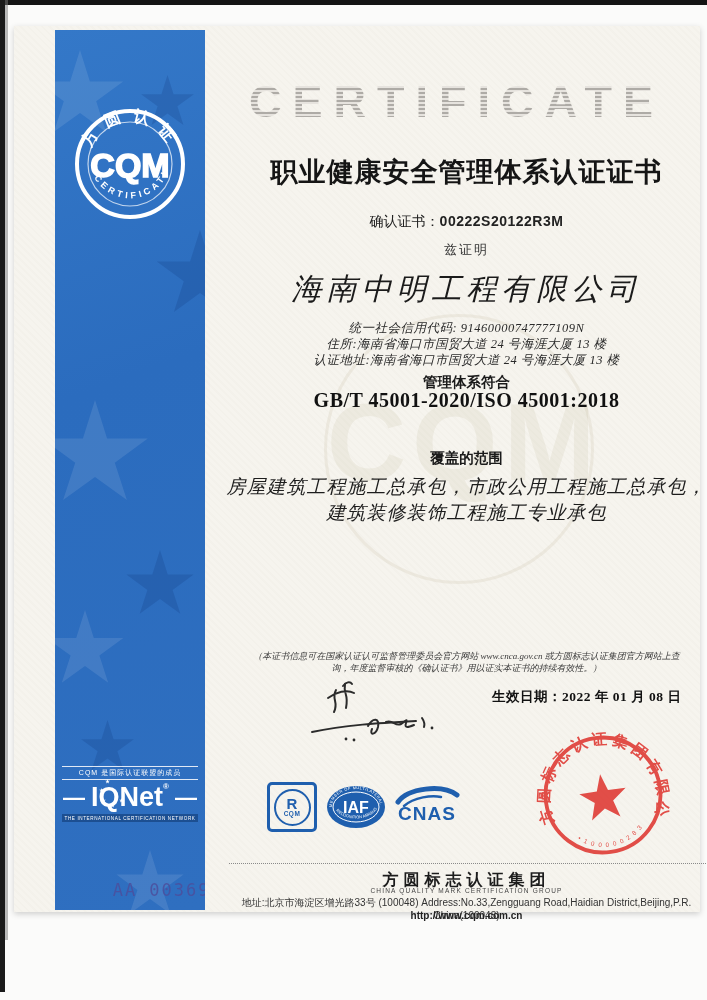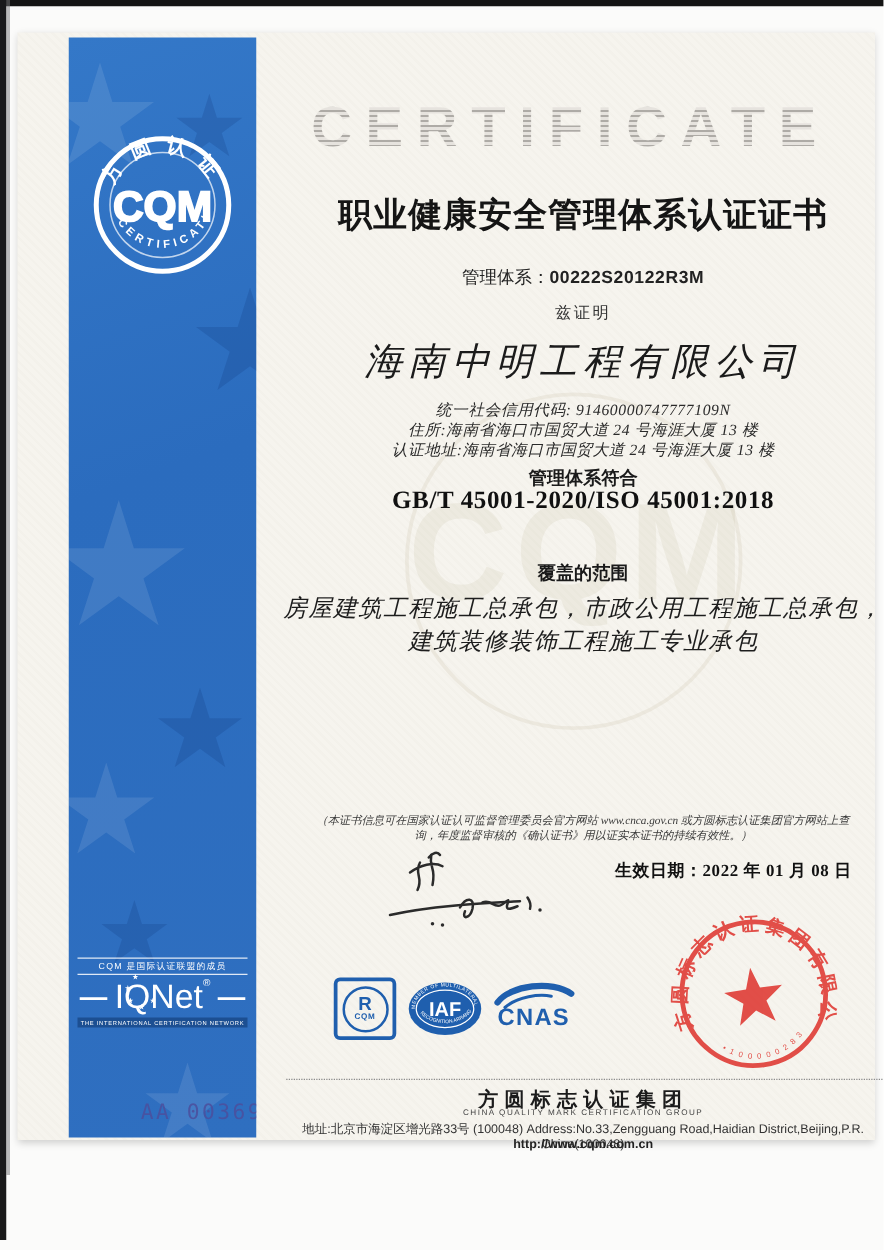--- a/index.html
+++ b/index.html
@@ -27,21 +27,21 @@
 
   .cqm-logo { position:absolute; left:19px; top:78px; }
   .cqm-logo text { font-family:"Liberation Sans", sans-serif; }
 
   .iqnet { position:absolute; left:7px; top:736px; width:136px; color:#fff; text-align:center;
            font-family:"Liberation Sans", sans-serif; }
   .iqnet-top { font-size:7px; letter-spacing:1px; border-top:1px solid rgba(255,255,255,.85);
                border-bottom:1px solid rgba(255,255,255,.85); padding:1px 0; margin-bottom:2px; white-space:nowrap; }
   .iqnet-mainrow { display:flex; align-items:center; justify-content:center; gap:6px; position:relative; }
   .iqnet-dash { font-size:22px; font-weight:bold; line-height:20px; }
-  .iqnet-name { font-size:27px; font-weight:normal; letter-spacing:0; position:relative; }
+  .iqnet-name { font-size:27px; font-weight:bold; letter-spacing:0; position:relative; }
   .iqnet-reg { font-size:8px; vertical-align:top; }
   .iqnet-band { margin-top:1px; background:#1c4f92; font-size:4.6px; letter-spacing:.6px;
                 padding:1.5px 0; white-space:nowrap; }
   .q-star { position:absolute; width:5px; height:5px; background:#fff;
             clip-path:polygon(50% 0%,61% 35%,98% 35%,68% 57%,79% 91%,50% 70%,21% 91%,32% 57%,2% 35%,39% 35%); }
 
   .serial { position:absolute; left:0; top:850px; width:180px; text-align:right;
             font-family:"DejaVu Sans Mono", monospace; font-size:17px; letter-spacing:2px;
             color:#4c4f9d; opacity:.85; }
 
@@ -165,21 +165,21 @@
 
       <div class="serial">AA 0036901</div>
     </div>
 
     <div class="wm-circle"></div>
     <div class="wm-text">CQM</div>
 
     <div class="embossed">CERTIFICATE</div>
     <div class="doc-title">职业健康安全管理体系认证证书</div>
     <div class="cert-no">
-      <span>管理体系：</span><span class="num">00222S20122R3M</span>
+      <span>确认证书：</span><span class="num">00222S20122R3M</span>
     </div>
     <div class="certify">兹证明</div>
 
     <div class="company">海南中明工程有限公司</div>
     <div class="detail d1">统一社会信用代码: 91460000747777109N</div>
     <div class="detail d2">住所:海南省海口市国贸大道 24 号海涯大厦 13 楼</div>
     <div class="detail d3">认证地址:海南省海口市国贸大道 24 号海涯大厦 13 楼</div>
 
     <div class="conform">管理体系符合</div>
     <div class="standard">GB/T 45001-2020/ISO 45001:2018</div>

